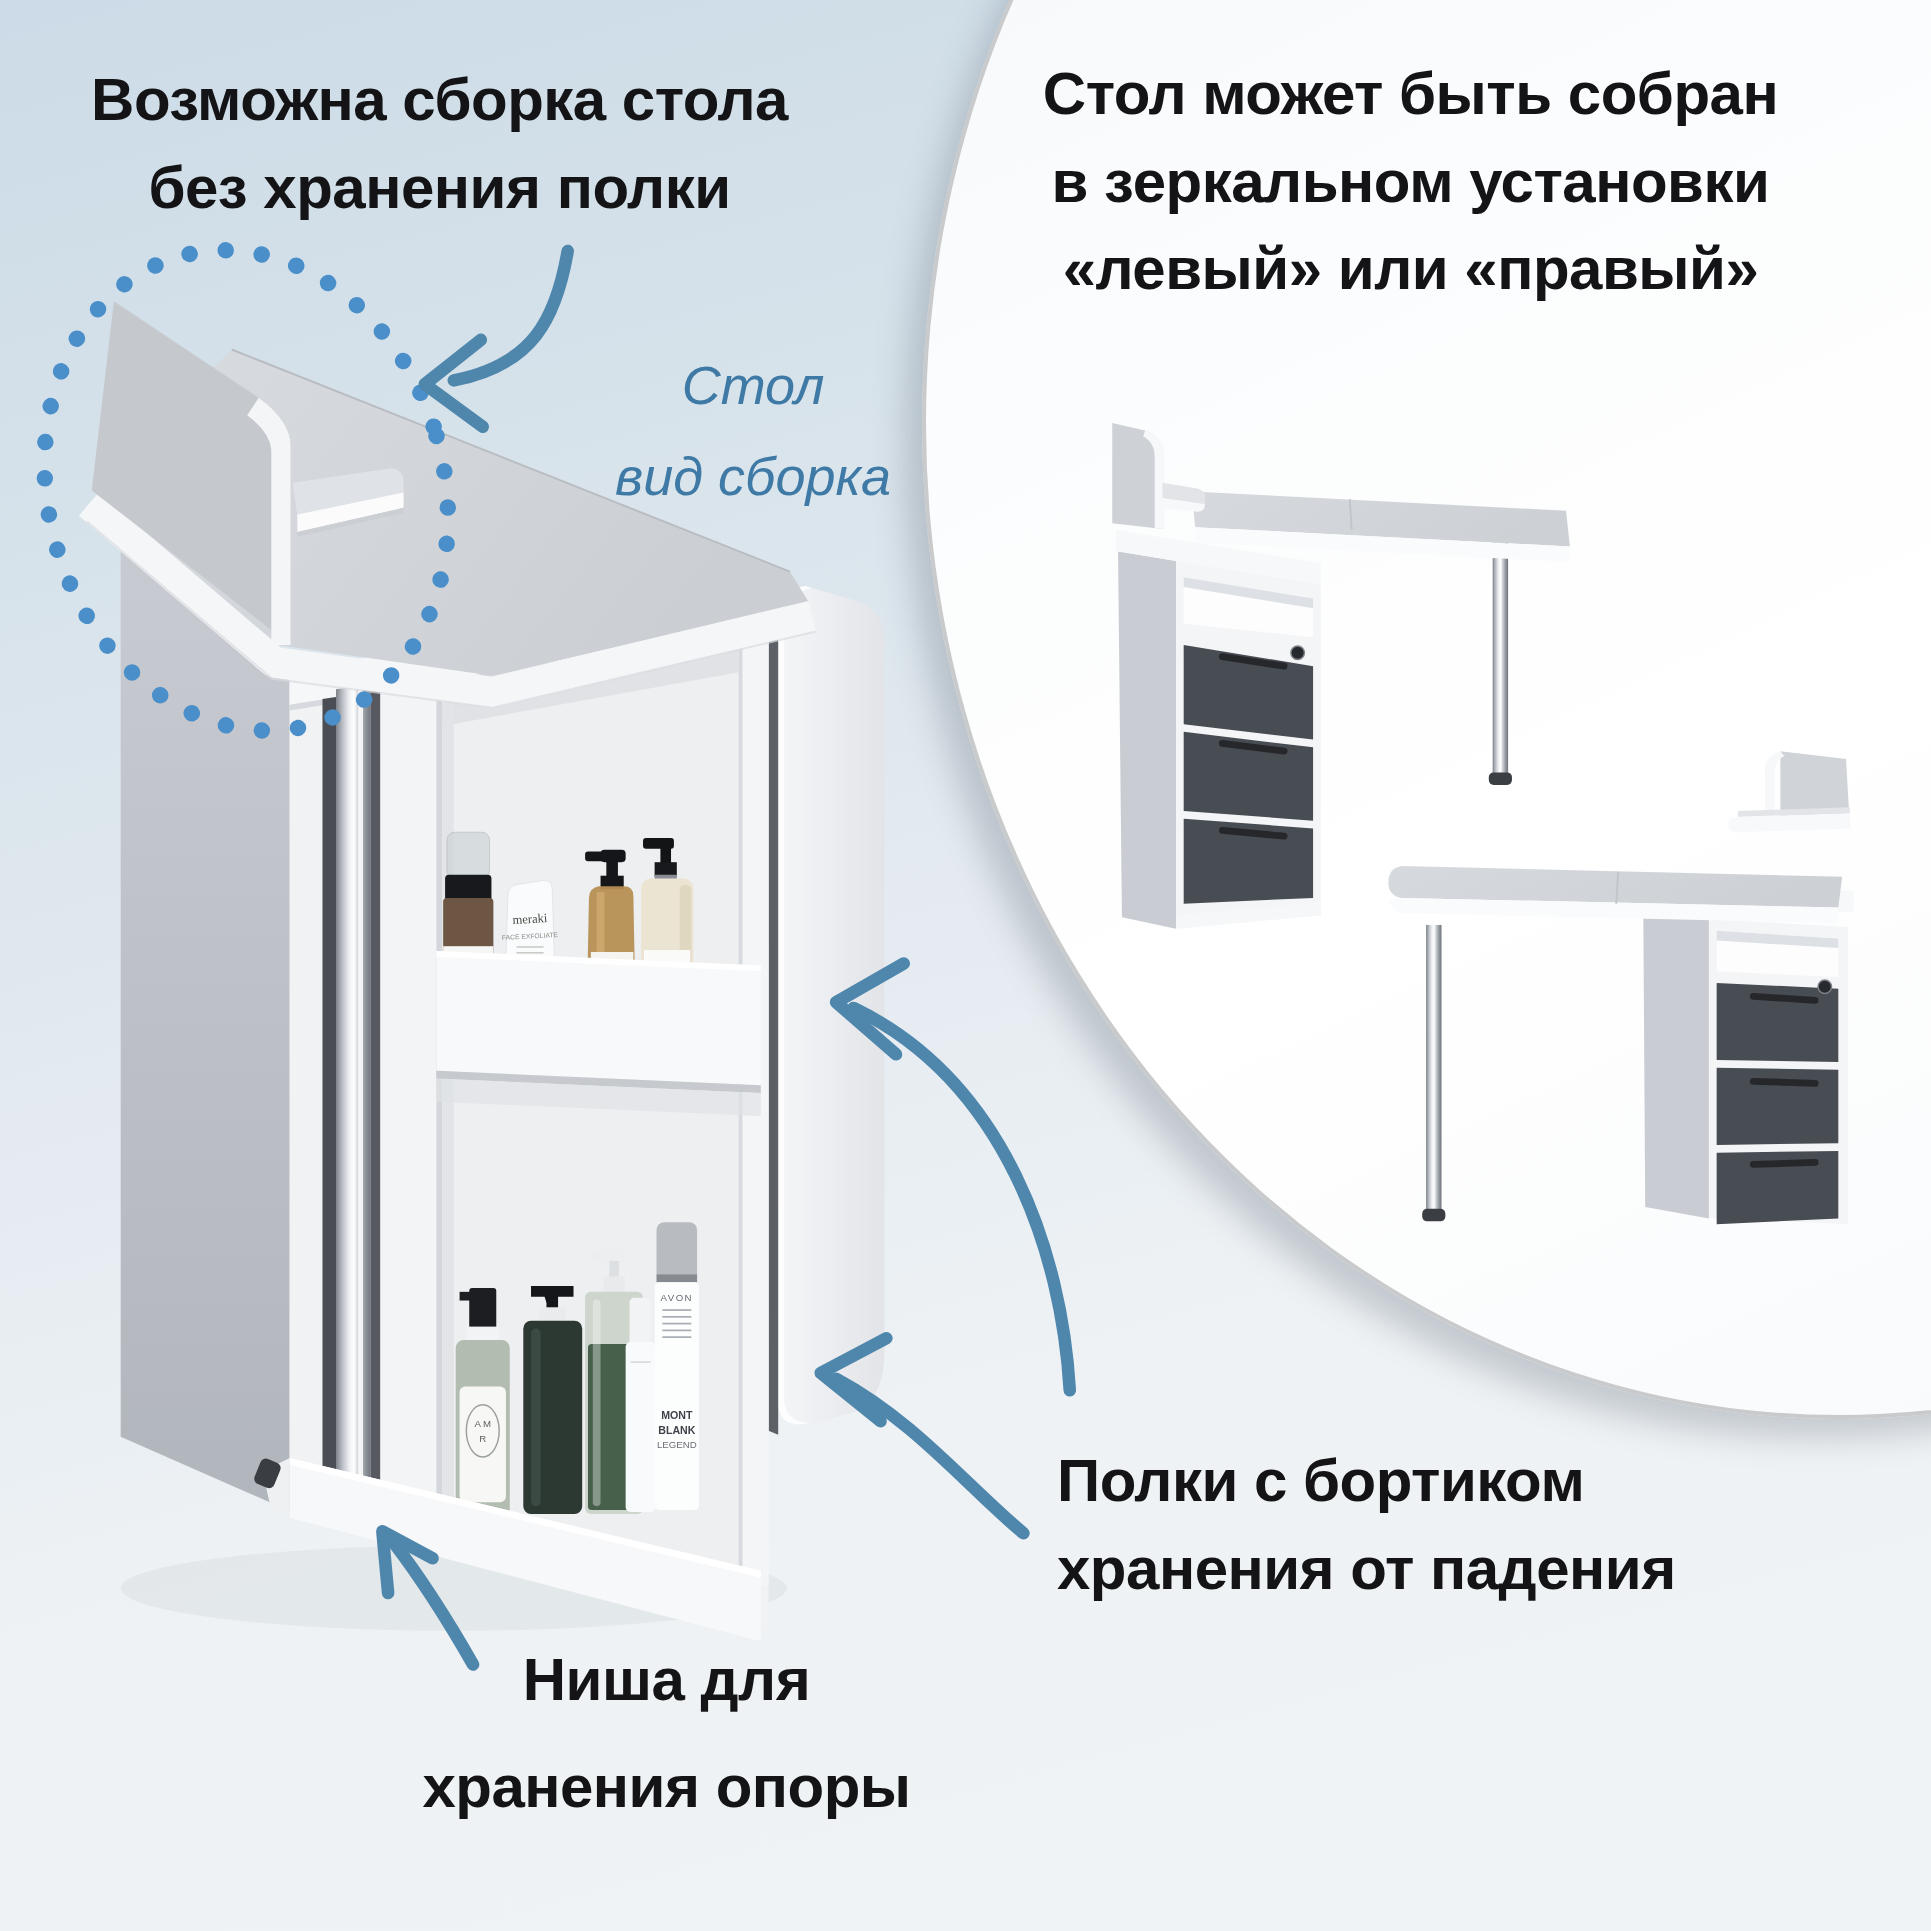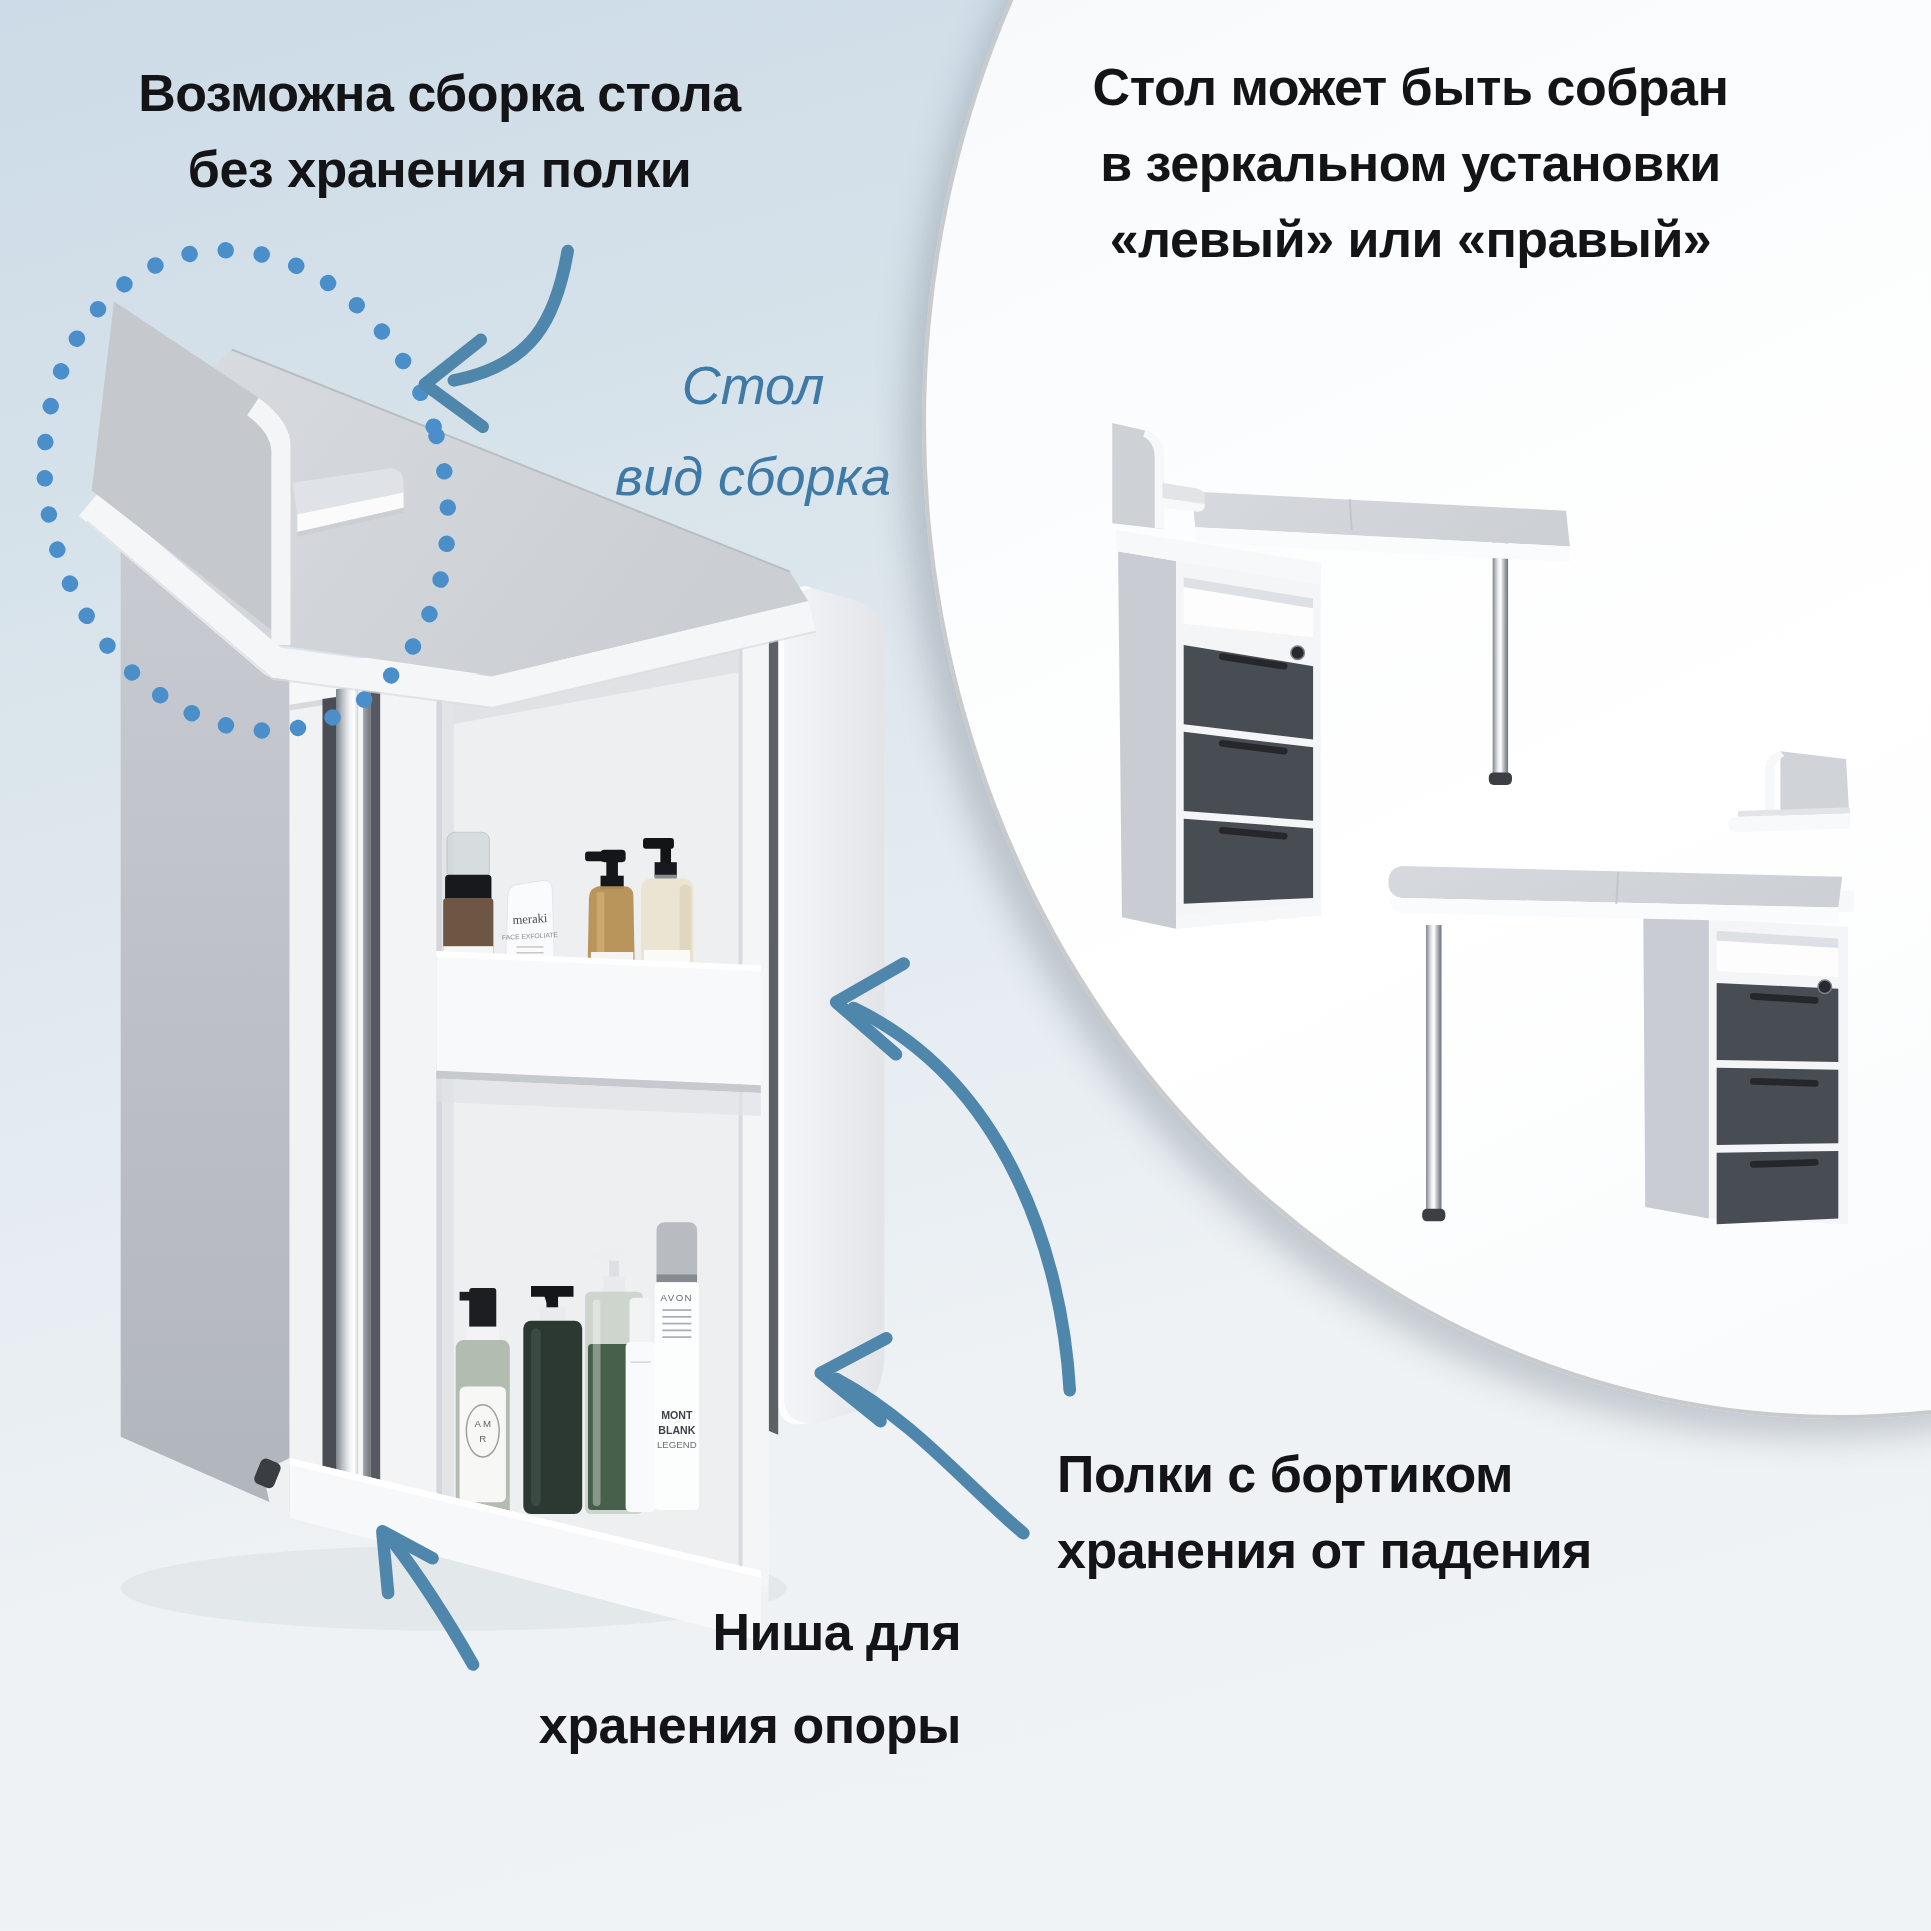--- a/index.html
+++ b/index.html
@@ -7,21 +7,21 @@
     position:relative;width:1931px;height:1931px;overflow:hidden;
     background:linear-gradient(165deg,#ccdbe7 0%,#d6e2ea 22%,#e3eaf0 45%,#eef2f5 68%,#f0f3f5 100%);
     font-family:"Liberation Sans",sans-serif;
   }
   .circle{
     position:absolute;left:922px;top:-572px;width:1825px;height:1983px;border-radius:50%;
     background:linear-gradient(155deg,#f3f5f7 0%,#fbfcfd 35%,#ffffff 60%,#f6f8fa 100%);
     border:4.8px solid #c9cacb;
     box-shadow:-21px 23px 33px -3.9px rgba(96,107,119,0.30);
   }
-  .note{position:absolute;color:#141416;font-weight:bold;font-size:52px;line-height:1.46;letter-spacing:-0.5px;}
+  .note{position:absolute;color:#141416;font-weight:bold;font-size:60px;line-height:1.46;letter-spacing:-0.5px;}
   .note .ln{white-space:nowrap;}
   .note-center{text-align:center;}
   .caption-blue{
     position:absolute;color:#3f7aa6;font-style:italic;font-weight:normal;
     font-size:54px;line-height:1.68;text-align:center;letter-spacing:0;
   }
   .niche-note{line-height:1.78;}
   svg.scene{position:absolute;left:0;top:0;}
   svg text{font-family:"Liberation Sans",sans-serif;}
   .serif-brand{font-family:"Liberation Serif",serif;}
@@ -323,19 +323,19 @@
   <div class="caption-blue" style="left:560px;top:340px;width:386px;">
     <div class="ln">Стол</div>
     <div class="ln">вид сборка</div>
   </div>
 
   <div class="note" style="left:1057px;top:1437px;width:811px;">
     <div class="ln">Полки с бортиком</div>
     <div class="ln">хранения от падения</div>
   </div>
 
-  <div class="note note-center niche-note" style="left:372px;top:1586px;width:589px;text-align:right;">
+  <div class="note note-center niche-note" style="left:372px;top:1627px;width:589px;">
     <div class="ln">Ниша для</div>
     <div class="ln">хранения опоры</div>
   </div>
 
 </div>
 
 
 </body></html>

